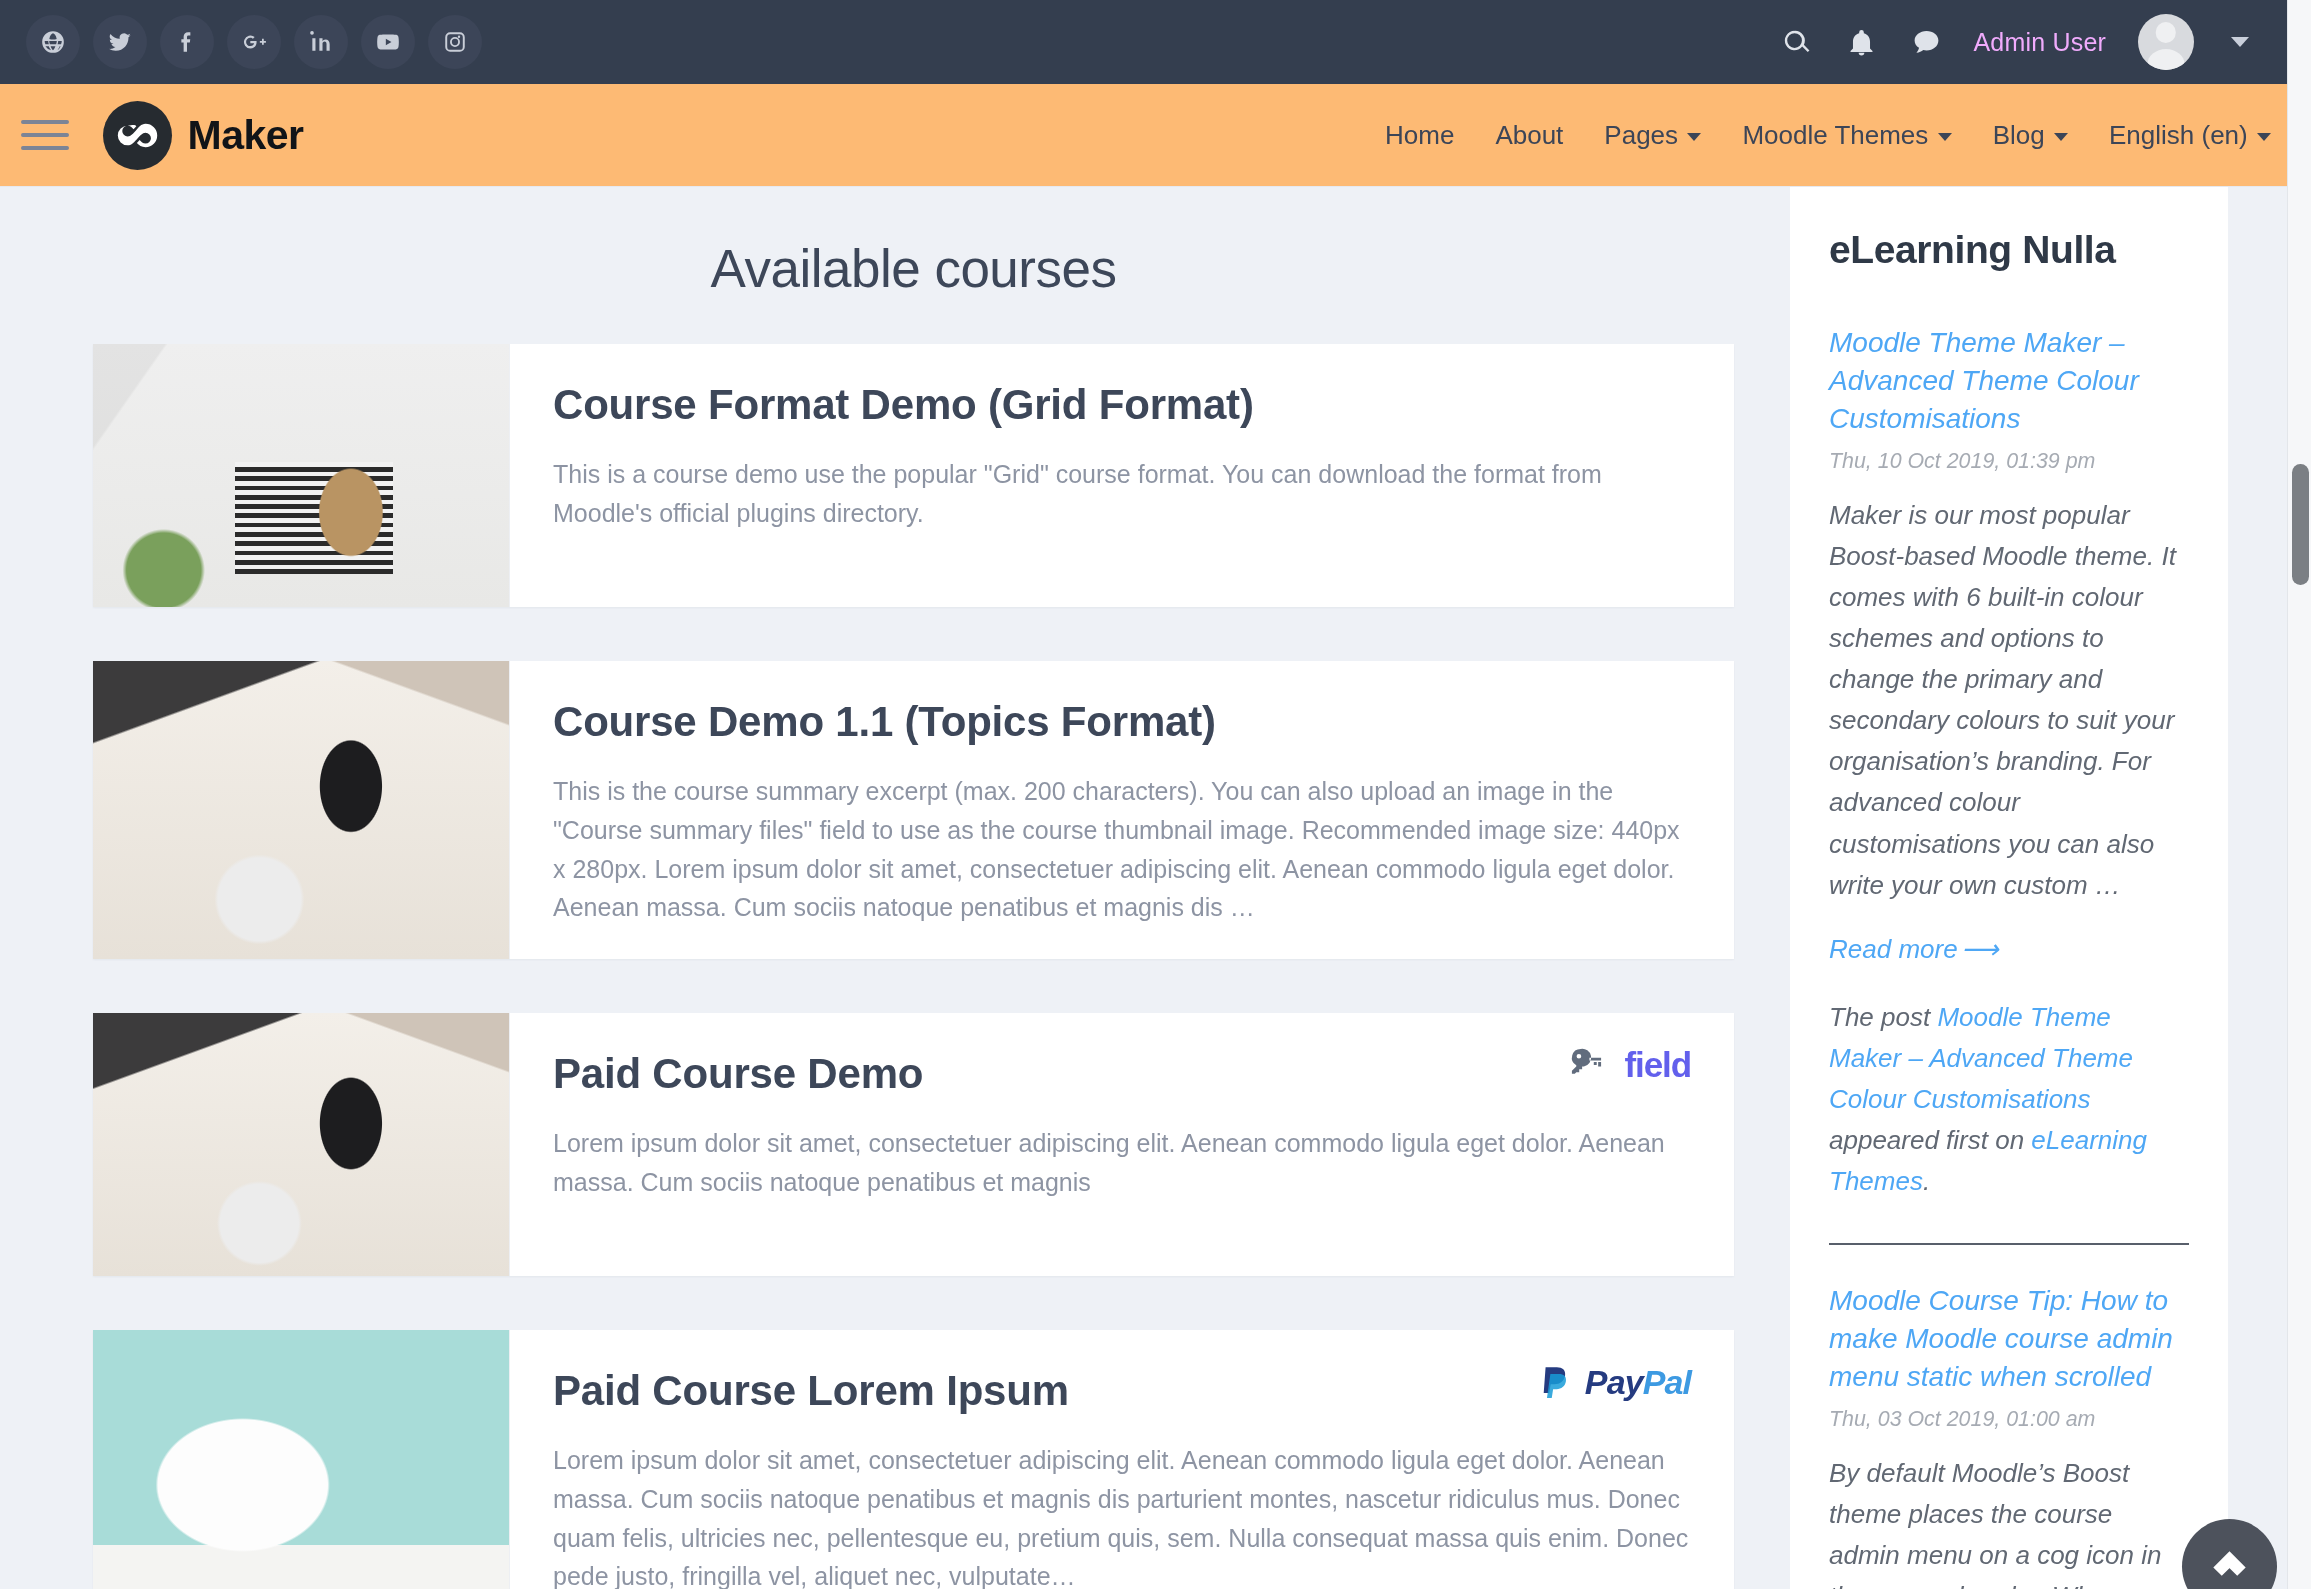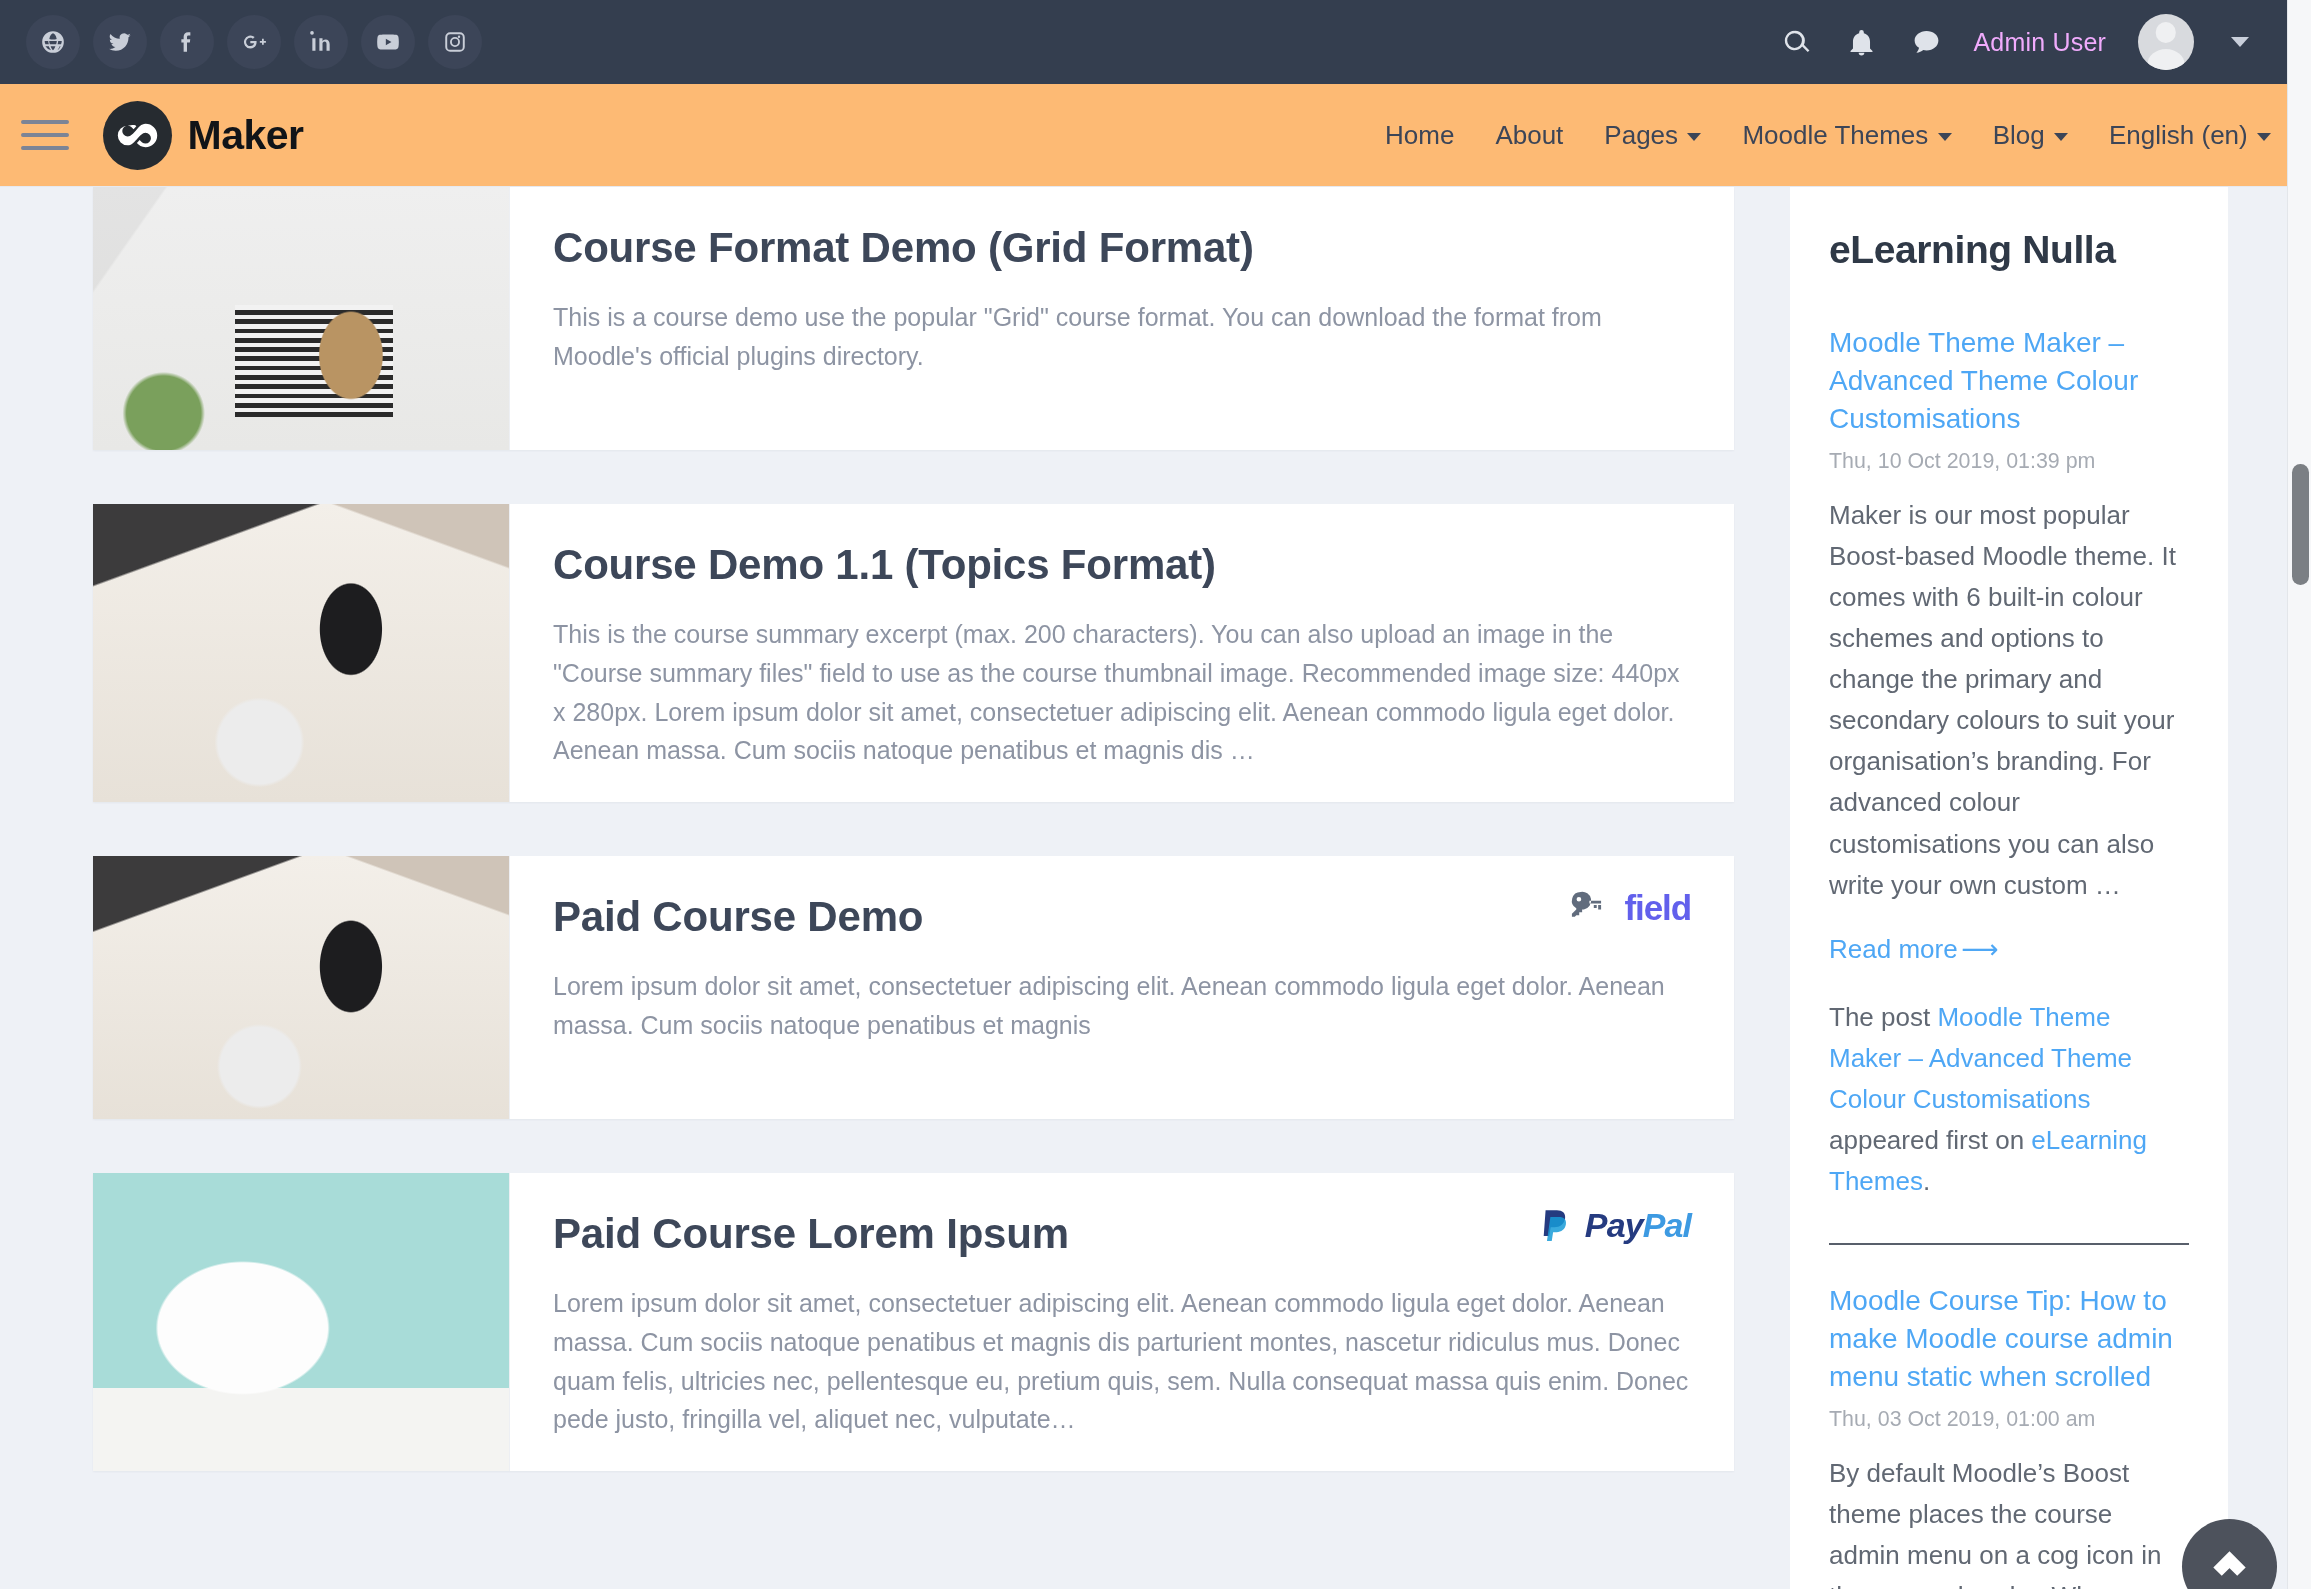--- a/index.html
+++ b/index.html
@@ -173,21 +173,21 @@
 
   
   .blog-panel {
     background: #fff; padding: 41px 39px 37px 39px;
     min-height: 1324px;
   }
   .blog-heading {
     font-size: 39px; font-weight: bold; color: #2f3947; margin-bottom: 52px;
     letter-spacing: -0.4px;
   }
-  .post { margin-bottom: 24px; }
+  .post { margin-bottom: 24px; font-style: italic; }
   .post-link {
     font-size: 28px; line-height: 1.36; color: #4ea7f5; cursor: pointer;
     display: block; margin-bottom: 11.2px;
   }
   .post-date { font-size: 21.4px; color: #a6abb3; margin-bottom: 20.5px; }
   .post-excerpt { font-size: 26px; line-height: 1.58; color: #616873; }
   .read-more {
     display: inline-flex; align-items: center; gap: 3.7px;
     font-size: 26px; color: #4ea7f5; cursor: pointer; margin: 28px 0 32px 0;
   }
@@ -318,20 +318,21 @@
       <span>English (en)</span>
       <i class="navcaret"></i>
     </div>
   </div>
 </div>
 
 <div class="page">
   <div class="container">
 
     <div class="content-col">
+      <div class="page-title">Available courses</div>
 
       <div class="course-card">
         <div class="course-thumb thumb-moodboard"></div>
         <div class="course-body">
           <div class="course-title">Course Format Demo (Grid Format)</div>
           <div class="course-summary">This is a course demo use the popular "Grid" course format. You can download the format from Moodle's official plugins directory.</div>
         </div>
       </div>
 
       <div class="course-card">

